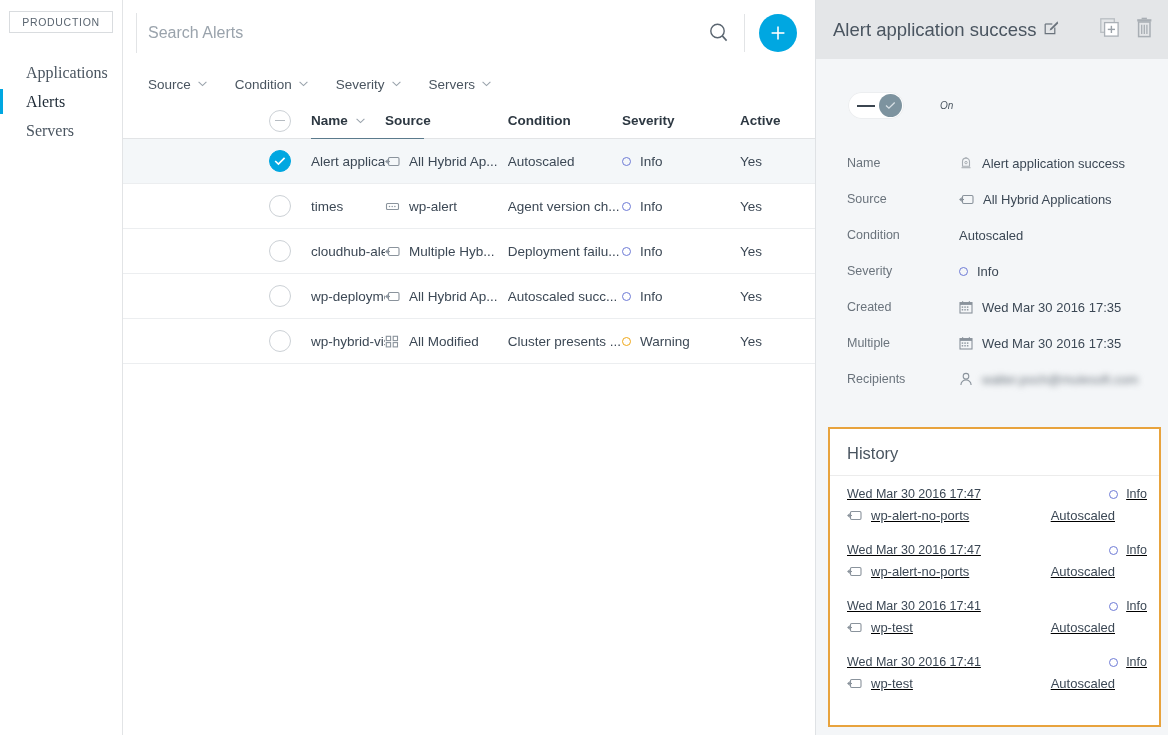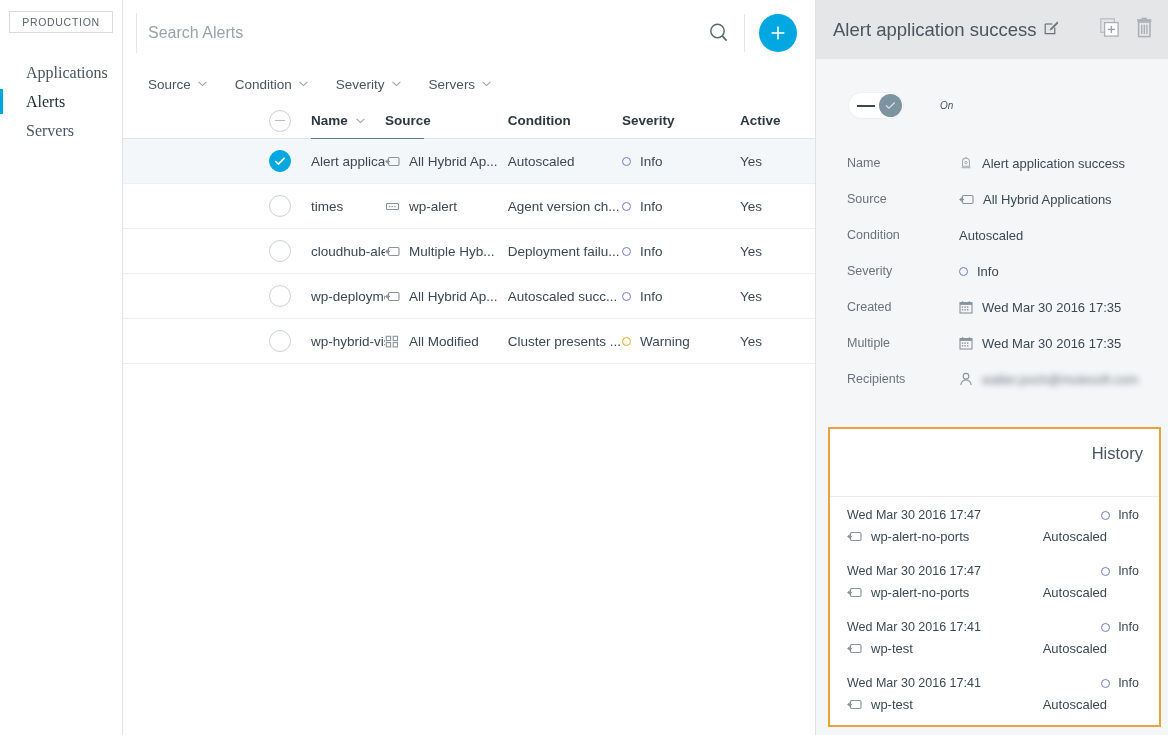--- a/index.html
+++ b/index.html
@@ -182,26 +182,26 @@
   .blur { filter: blur(3.2px); color:#6a737c; }
 
   
   .history {
     position: absolute; left: 828px; top: 427px;
     width: 333px; height: 300px;
     border: 2px solid #e8a33d; background: #ffffff;
     overflow: hidden;
   }
   .history-inner { position: relative; left: 0; top: 0; }
-  .history-head { padding: 15px 16px 28px 17px; border-bottom: 1px solid #ececec; text-align: right; }
+  .history-head { padding: 15px 16px 7px 17px; border-bottom: 1px solid #ececec; }
   .history-title { font-size: 16.5px; color: #4a5560; margin-bottom: 5px; }
   .history-stats { display:flex; font-size: 12.5px; color:#3c4855; }
   .history-stats .sp { margin-left: auto; }
   .history-stats .muted { color:#9aa3ac; }
-  .hist-row { padding: 11px 20px 9px 17px; }
+  .hist-row { padding: 11px 12px 9px 17px; text-decoration: underline; }
   .hist-line1 { display:flex; align-items:center; font-size: 12.5px; color:#3c4855; }
   .hist-line1 .sev { margin-left:auto; display:flex; align-items:center; gap:8px; }
   .hist-line2 { display:flex; align-items:center; font-size: 13px; color:#3c4855; margin-top: 7px; }
   .hist-line2 .src { display:flex; align-items:center; gap:9px; }
   .hist-line2 .cond { margin-left:auto; margin-right: 32px; }
 
   svg { shape-rendering: geometricPrecision; }
 </style>
 </head>
 <body>

